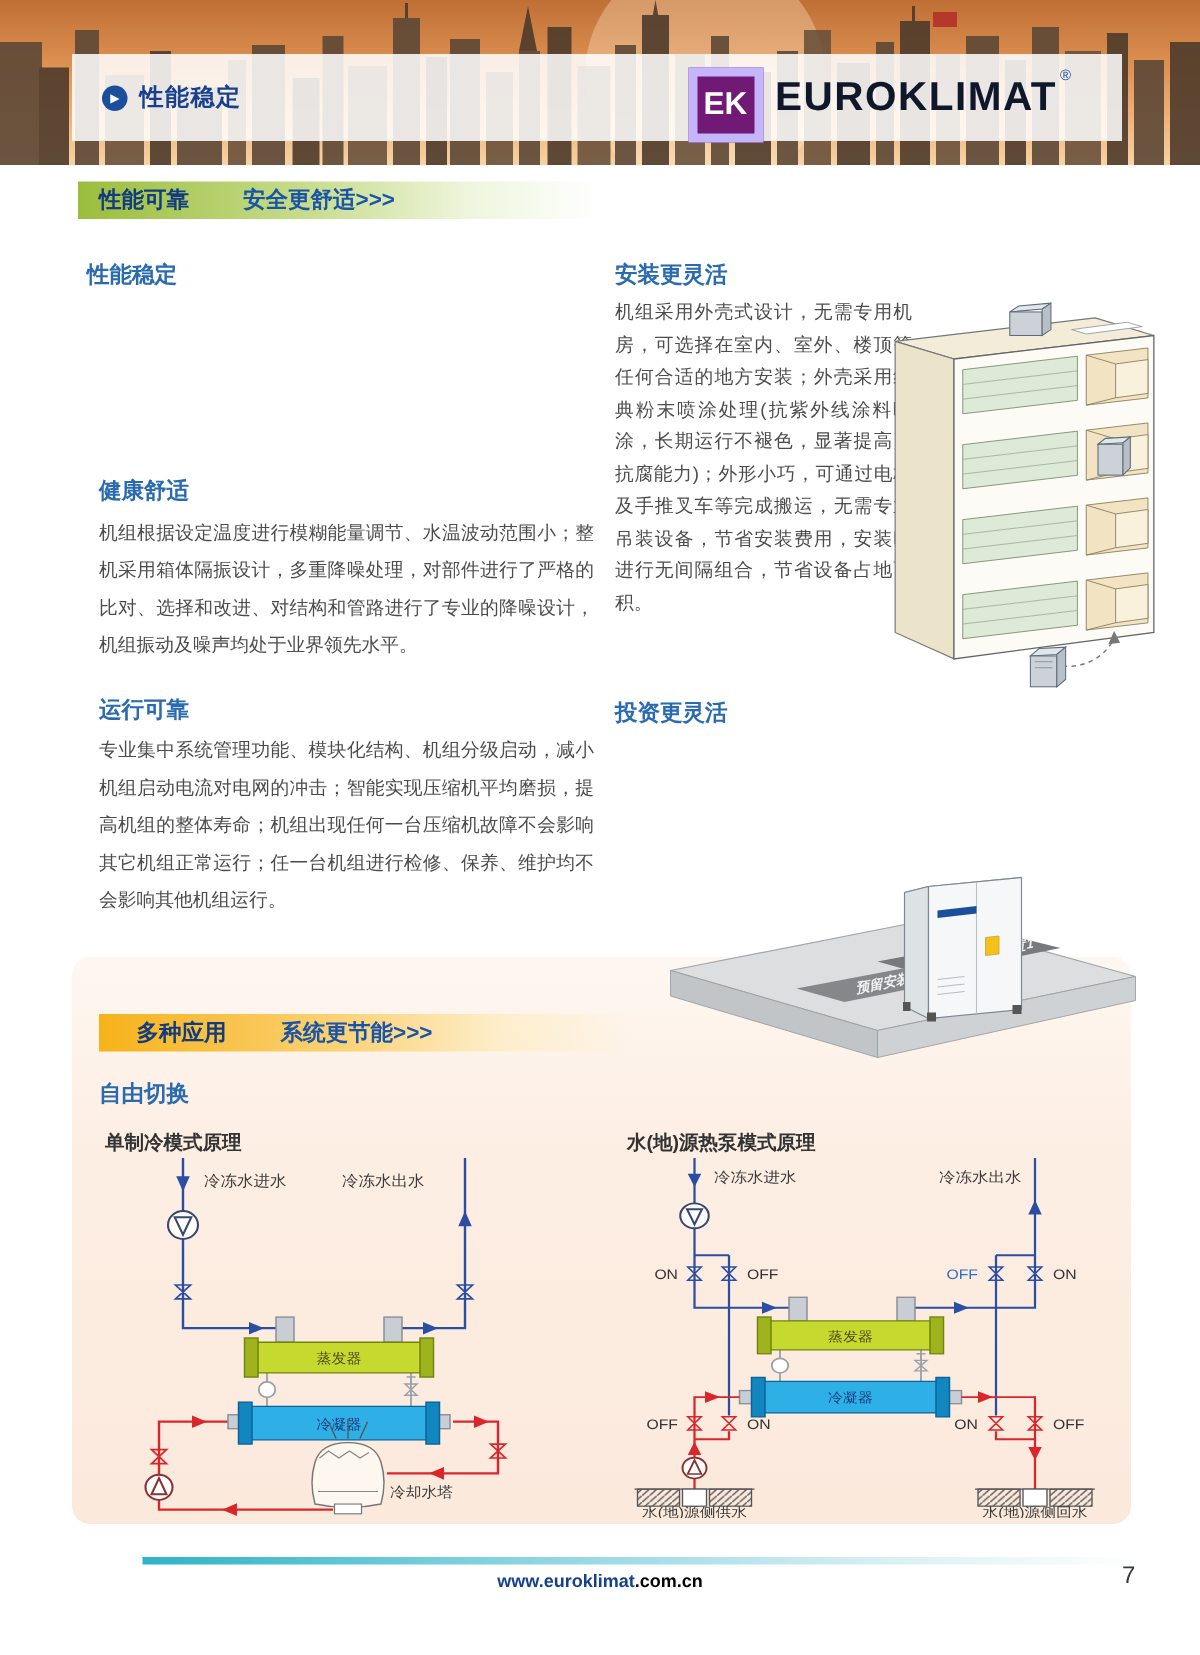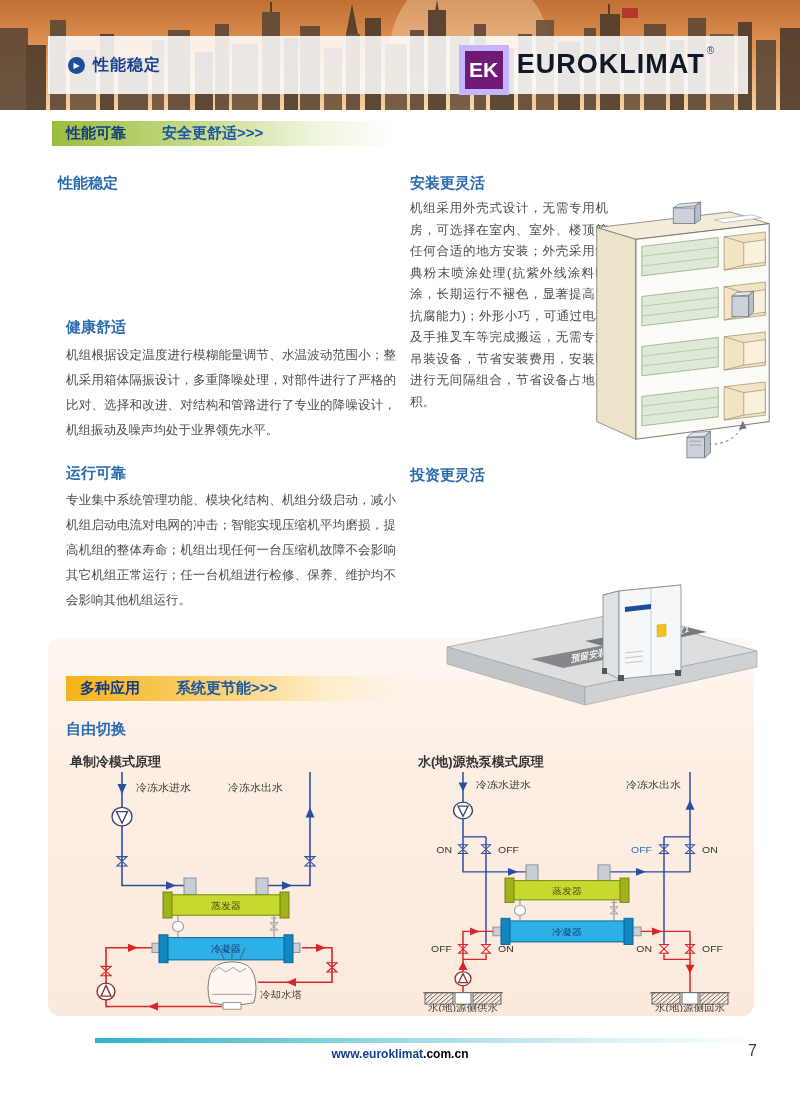--- a/index.html
+++ b/index.html
@@ -17,21 +17,21 @@
   .ekbox{width:38px;height:38px;background:#701a75;color:#fff;font-weight:bold;font-size:21px;
          display:flex;align-items:center;justify-content:center;border:6px solid #c4b5fd;}
   .ekword{font-size:27px;font-weight:bold;color:#0f172a;letter-spacing:1px;margin:4px 0 0 8px;}
   .reg{font-size:10px;color:#1a4f9c;margin-left:2px;}
   
   .banner{position:absolute;height:25px;width:346px;display:flex;align-items:center;}
   .banner .t1{font-size:15px;font-weight:bold;color:#123c7e;margin-left:14px;}
   .banner .t2{font-size:15px;font-weight:bold;color:#1a55a5;margin-left:36px;text-align:right;}
   .bg-green{background:linear-gradient(90deg,#9bbd3c 0%,#c8dd8e 45%,#eef5dc 75%,rgba(255,255,255,0) 100%);}
   .bg-orange{background:linear-gradient(90deg,#ee6f1e 0%,#f5a468 45%,#fbdcc4 75%,rgba(255,255,255,0) 100%);}
-  .bg-yellow{background:linear-gradient(90deg,#f6b219 0%,#fbd276 45%,#fdeecb 75%,rgba(253,238,228,0) 100%);}
+  .bg-yellow{background:linear-gradient(90deg,#f6b219 0%,#fbd276 45%,#fdeecb 75%,rgba(253,238,228,0) 100%);padding-left:11px;}
   
   .h2{position:absolute;font-size:15px;font-weight:bold;color:#2a6bb0;}
   .para{position:absolute;font-size:12.5px;line-height:25px;color:#4c4c4c;text-align:justify;}
   .para-narrow{line-height:21px;}
   .panel{position:absolute;left:48px;top:638px;width:706px;height:378px;border-radius:12px;
          background:linear-gradient(180deg,#fef7f1 0%,#fdeee3 35%,#fbe9dc 100%);}
   .diag-title{position:absolute;font-size:13px;font-weight:bold;color:#333;}
   
   .foot-line{position:absolute;left:95px;top:1038px;width:665px;height:5px;
              background:linear-gradient(90deg,#2fb3c7 0%,#8ed6e2 40%,#d9f0f4 75%,rgba(255,255,255,0) 100%);}

